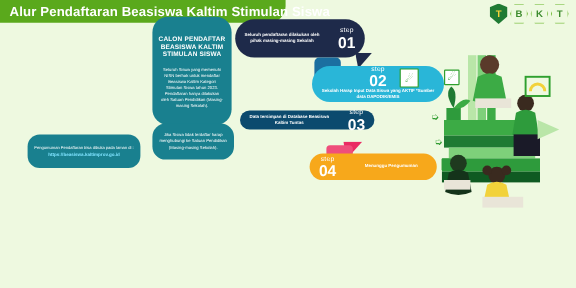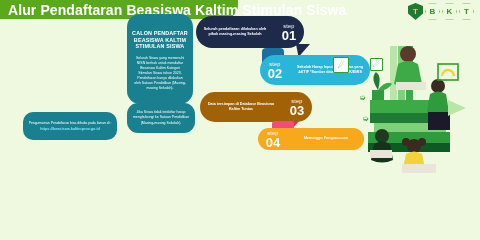--- a/index.html
+++ b/index.html
@@ -19,21 +19,21 @@
   #header-bar {
     position: absolute; left: -14px; top: 0;
     width: 252px; height: 19px;
     background: #5aa91c;
     border-bottom-right-radius: 14px;
     display: flex; align-items: center;
     padding-left: 22px;
   }
   #header-title {
     color: #ffffff;
-    font-size: 14px;
+    font-size: 11px;
     font-weight: bold;
     letter-spacing: .1px;
     white-space: nowrap;
   }
 
   
   #logo-row {
     position: absolute; right: 6px; top: 3px;
     display: flex; align-items: center; gap: 2px;
   }
@@ -160,33 +160,34 @@
     background: #1e2a4a;
     clip-path: polygon(0 0, 100% 0, 18% 100%);
   }
 
   
   #step-02 {
     left: 260px; top: 55px;
     width: 110px; height: 30px;
     background: #29b6d8;
     border-radius: 16px;
+    flex-direction: column;
   }
   #step-02-tab {
     position: absolute; left: 262px; top: 48px;
     width: 22px; height: 18px;
     background: #1b6fa0;
     border-radius: 4px 4px 0 0;
   }
 
   
   #step-03 {
     left: 200px; top: 92px;
-    width: 112px; height: 30px;
-    background: #a16207;
+    width: 112px; height: 16px;
+    background: #0c4a6e;
     border-radius: 16px;
   }
   #step-03-tail {
     position: absolute; left: 286px; top: 118px;
     width: 16px; height: 14px;
     background: #ea2b63;
     clip-path: polygon(0 0, 100% 0, 20% 100%);
   }
 
   

